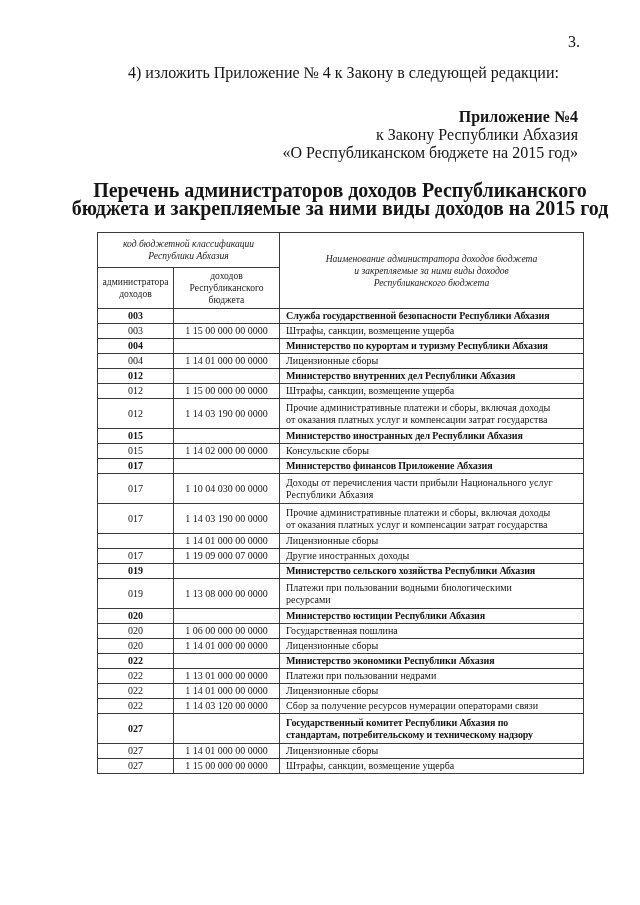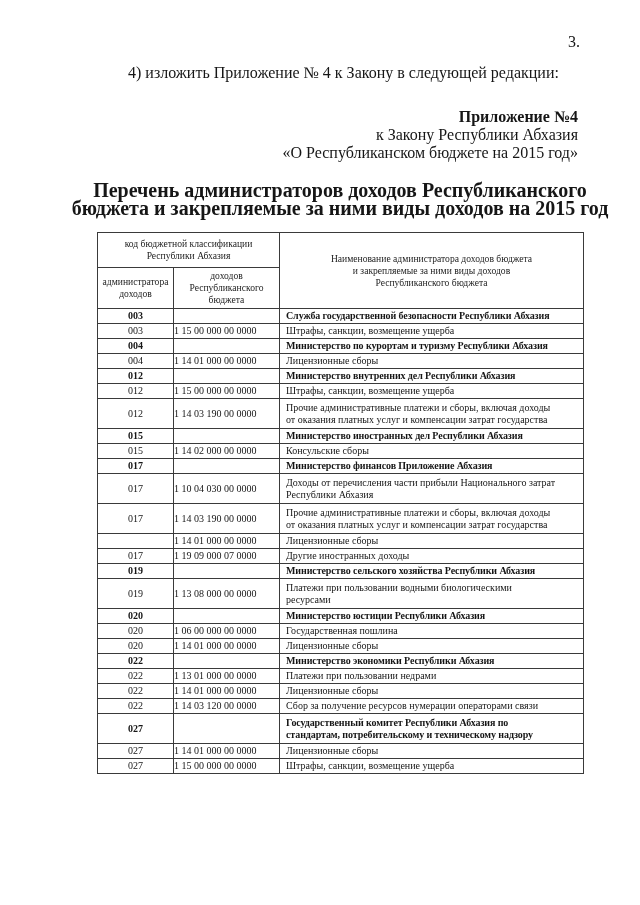--- a/index.html
+++ b/index.html
@@ -15,26 +15,26 @@
   .heading { left: 40px; width: 600px; text-align: center; font-size: 20px; font-weight: bold; }
   .h1 { top: 181px; }
   .h2 { top: 199px; }
 
   table.budget { position: absolute; left: 97px; top: 232px; width: 486px;
     border-collapse: collapse; table-layout: fixed; font-size: 10px; }
   table.budget td { border: 1px solid #3a3a3a; padding: 0; vertical-align: middle;
     white-space: nowrap; overflow: hidden; line-height: 12px; }
   .hd { text-align: center; font-size: 9.6px; line-height: 9.6px; color: #222; }
   .hd span, .nm span { display: block; }
-  .hr1 td { height: 34px; }
+  .hr1 td { height: 34px; font-style: italic; }
   .hr2 td { height: 40px; }
   tr.s td { height: 14px; }
   tr.d td { height: 29px; }
   .ad { text-align: center; }
-  .cd { }
+  .cd { text-align: center; }
   .nm { padding-left: 6px !important; text-align: left; margin-top: 48px; }
   tr.adm .ad, tr.adm .nm { font-weight: bold; }
   tr.adm .nm { letter-spacing: -0.1px; }
 </style>
 </head>
 <body>
 
 <div class="abs pg">3.</div>
 <div class="abs intro">4) изложить Приложение № 4 к Закону в следующей редакции:</div>
 
@@ -143,21 +143,21 @@
         <td class="ad">017</td>
         <td class="cd"></td>
         <td class="nm">
           <span>Министерство финансов Приложение Абхазия</span>
         </td>
       </tr>
   <tr class="d">
         <td class="ad">017</td>
         <td class="cd">1 10 04 030 00 0000</td>
         <td class="nm">
-          <span>Доходы от перечисления части прибыли Национального затрат</span>
+          <span>Доходы от перечисления части прибыли Национального услуг</span>
           <span>Республики Абхазия</span>
         </td>
       </tr>
   <tr class="d">
         <td class="ad">017</td>
         <td class="cd">1 14 03 190 00 0000</td>
         <td class="nm">
           <span>Прочие административные платежи и сборы, включая доходы</span>
           <span>от оказания платных услуг и компенсации затрат государства</span>
         </td>

